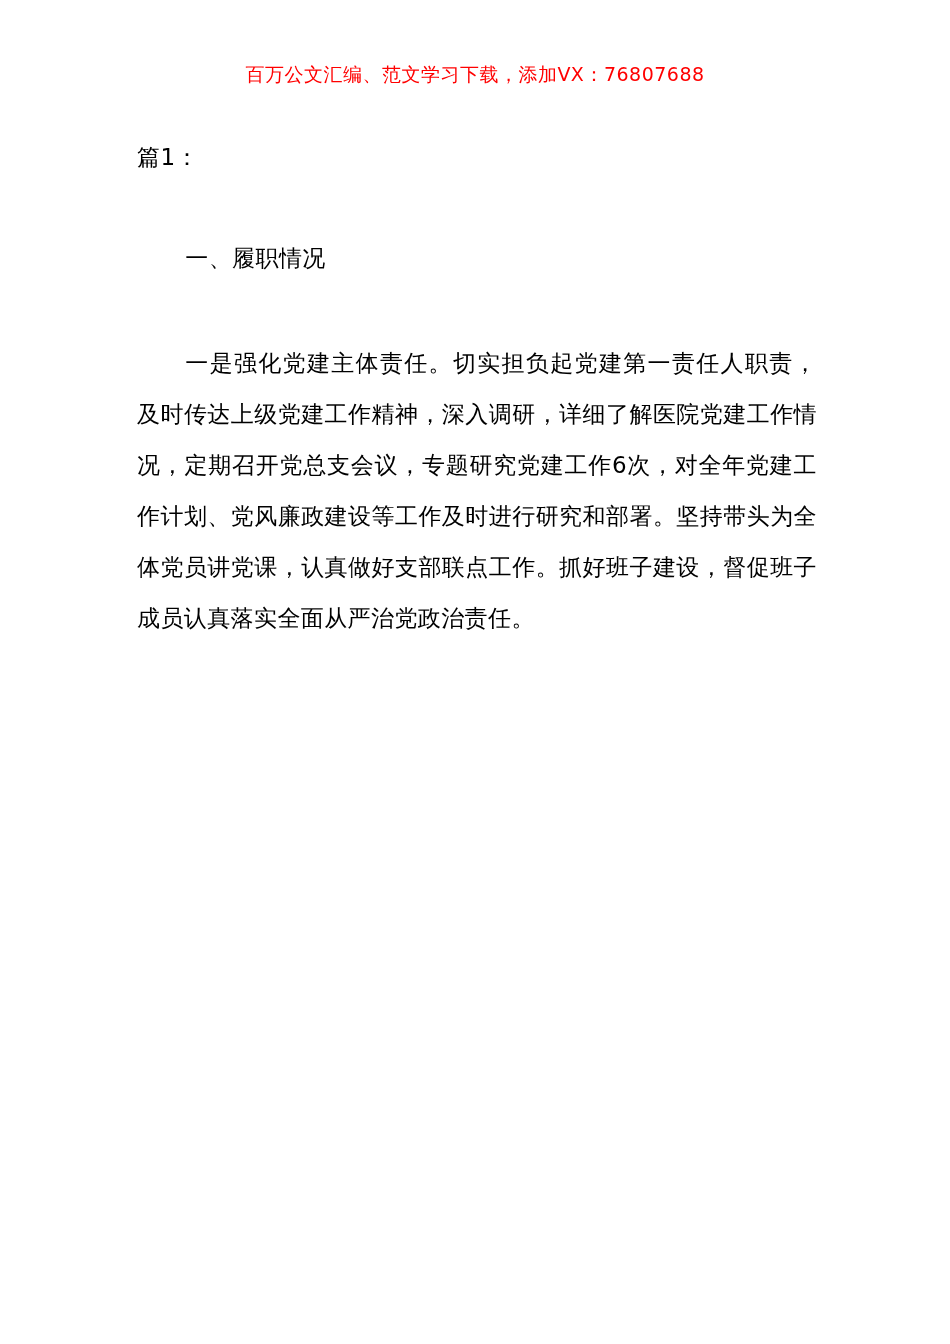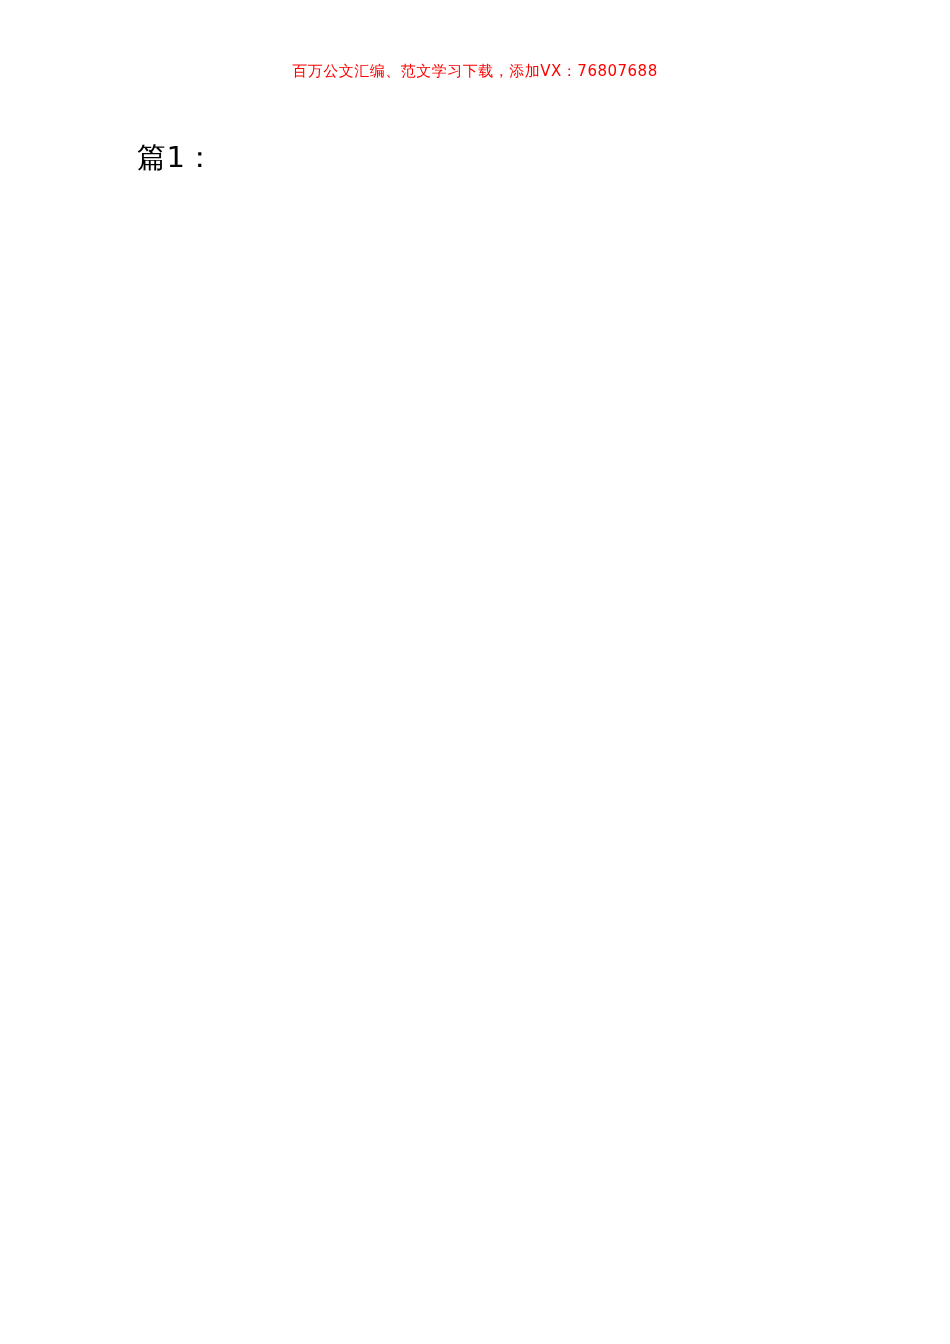--- a/index.html
+++ b/index.html
@@ -21,31 +21,31 @@
     background: #ffffff;
     box-sizing: border-box;
   }
   .banner {
     position: absolute;
     top: 62px;
     left: 0;
     width: 950px;
     text-align: center;
     color: #ff0000;
-    font-size: 15px;
+    font-size: 19px;
     letter-spacing: 0.5px;
     font-family: "DejaVu Sans", "Liberation Sans", sans-serif;
     white-space: nowrap;
   }
   .body-text {
     position: absolute;
     top: 132px;
     left: 137px;
     width: 680px;
-    font-size: 29px;
+    font-size: 23px;
     line-height: 51px;
     letter-spacing: 0.4px;
     text-align: justify;
     text-justify: inter-ideograph;
   }
   .para {
     margin: 0;
     padding: 0;
   }
   .para.label {
@@ -68,22 +68,24 @@
 
   <div class="banner">百万公文汇编、范文学习下载，添加VX：76807688</div>
 
   <div class="body-text">
 
     <p class="para label">篇1：</p>
 
 
     <div class="spacer-md"></div>
 
+    <p class="para heading">一、履职情况</p>
 
     <div class="spacer-lg"></div>
 
+    <p class="para indent1">一是强化党建主体责任。切实担负起党建第一责任人职责，及时传达上级党建工作精神，深入调研，详细了解医院党建工作情况，定期召开党总支会议，专题研究党建工作6次，对全年党建工作计划、党风廉政建设等工作及时进行研究和部署。坚持带头为全体党员讲党课，认真做好支部联点工作。抓好班子建设，督促班子成员认真落实全面从严治党政治责任。</p>
 
     <div class="spacer-lg"></div>
 
 
   </div>
 
 </div>
 
 </body></html>

